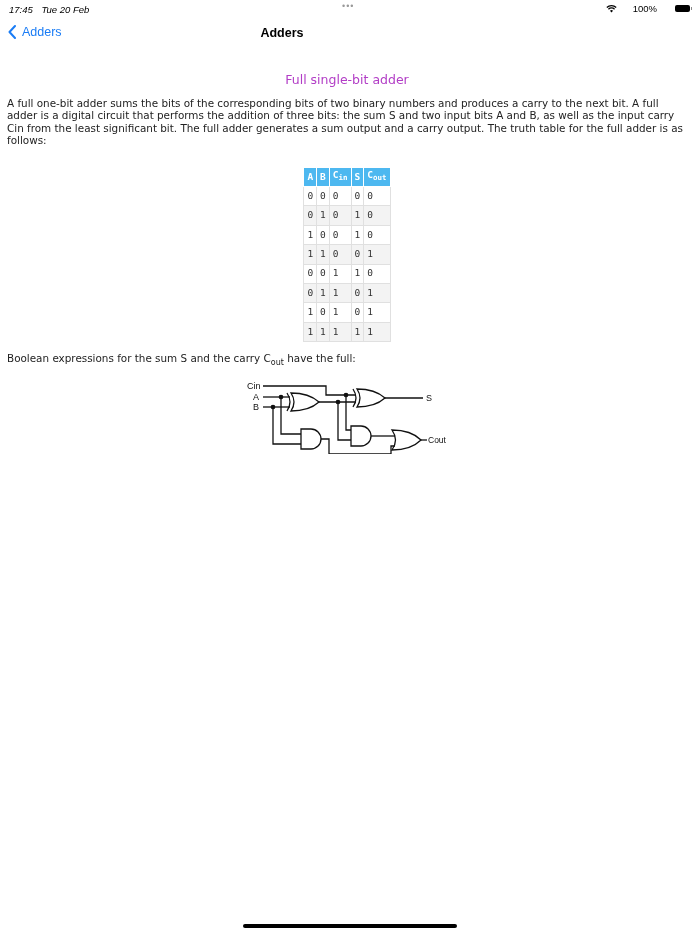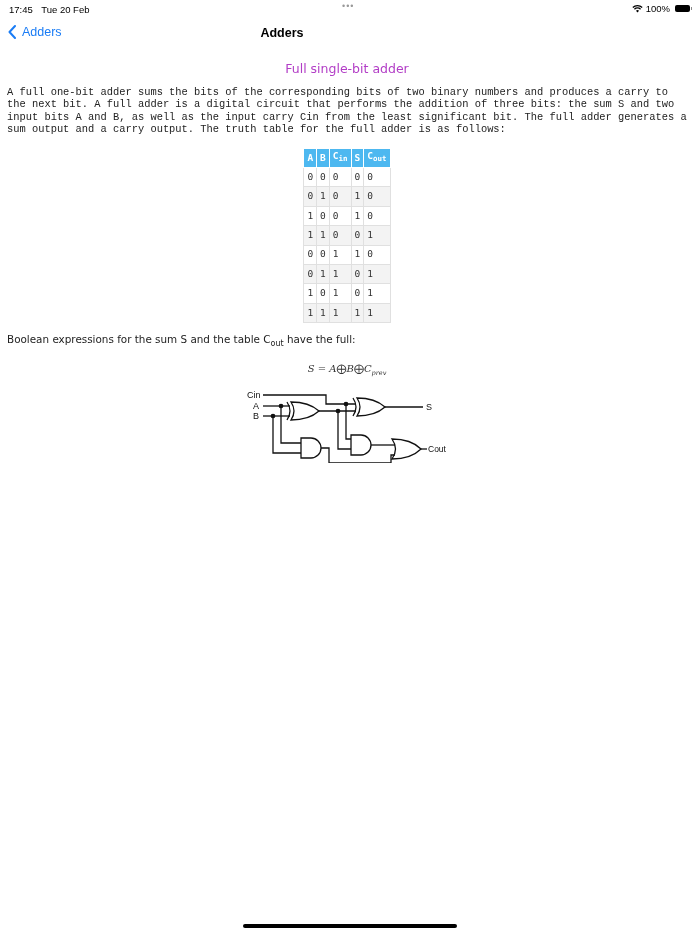--- a/index.html
+++ b/index.html
@@ -1,35 +1,35 @@
 <!DOCTYPE html>
 <html><head>
 <meta charset="utf-8">
 <style>
   * { box-sizing: border-box; margin: 0; padding: 0; }
   html, body { width: 700px; height: 934px; background: #ffffff; overflow: hidden; }
   body { font-family: "DejaVu Sans", sans-serif; color: #222; position: relative; }
 
   .status-bar { position: absolute; top: 0; left: 0; width: 700px; height: 18px; font-family: "Liberation Sans", sans-serif; font-size: 9.5px; color: #000; }
-  .status-left { position: absolute; left: 9px; top: 4px; }
+  .status-left { position: absolute; left: 9px; top: 4px; font-style: italic; }
   .status-left span { margin-right: 6px; }
   .status-dots { position: absolute; left: 342px; top: 1px; font-size: 9px; color: #999; letter-spacing: 1px; }
-  .status-right { position: absolute; right: 10px; top: 3px; display: flex; align-items: center; gap: 3px; }
+  .status-right { position: absolute; right: 10px; top: 3px; display: flex; align-items: center; gap: 16px; }
   .battery { width: 15px; height: 7px; background: #000; border-radius: 2px; position: relative; margin-left: 2px; }
   .battery::after { content: ""; position: absolute; right: -2px; top: 2px; width: 1px; height: 3px; background: #888; }
 
   .nav-bar { position: absolute; top: 20px; left: 0; width: 564px; height: 28px; font-family: "Liberation Sans", sans-serif; }
   .back-btn { position: absolute; left: 8px; top: 5px; display: flex; align-items: center; color: #1a7cf5; font-size: 12.5px; cursor: pointer; }
   .back-btn svg { margin-right: 6px; }
   .nav-title { position: absolute; left: 0; right: 0; top: 6px; text-align: center; font-size: 12.5px; font-weight: bold; color: #000; }
 
   .content { position: absolute; top: 58px; left: 7px; width: 680px; font-size: 10.4px; line-height: 12.6px; }
-  .page-heading { text-align: center; color: #b23dc6; font-size: 12.5px; margin-bottom: 10px; margin-top: 5px; }
+  .page-heading { text-align: center; color: #b23dc6; font-size: 12.5px; margin-bottom: 10px; margin-top: 16px; }
   p { margin: 0; }
-  .para1 { margin-bottom: 12px; font-family: Liberation Mono, monospace; }
+  .para1 { margin-bottom: 20px; }
 
   table.truth { margin: 0 auto; border-collapse: collapse; font-family: "DejaVu Sans Mono", monospace; font-size: 9.5px; }
   table.truth th { background: #4db8f0; color: #fff; font-weight: bold; height: 19px; padding: 0 3px; border: 1px solid #fff; text-align: left; font-family: "DejaVu Sans Mono", monospace; }
   table.truth th sub { font-size: 7.5px; vertical-align: -2px; }
   table.truth td { height: 19.4px; padding: 0 3px; border: 1px solid #e0e0e0; color: #333; }
   table.truth tr:nth-child(even) td { background: #f3f3f3; }
   table.truth tr:nth-child(odd) td { background: #ffffff; }
 
   .para2 { margin-top: 10px; }
   .para2 sub { font-size: 8px; vertical-align: -3px; }
@@ -141,25 +141,22 @@
       <tr>
         <td>1</td>
         <td>1</td>
         <td>1</td>
         <td>1</td>
         <td>1</td>
       </tr>
     </tbody>
   </table>
 
-  <p class="para2"><span>Boolean expressions for the sum S and the table C</span><sub>out</sub><span> have the full:</span></p>
-
-  <div class="formula f1">
-    <span>S</span> = <span>A</span><span style="font-style:normal">⨁</span><span>B</span><span style="font-style:normal">⨁</span><span>C</span><sub>prev</sub>
-  </div>
+  <p class="para2"><span>Boolean expressions for the sum S and the carry C</span><sub>out</sub><span> have the full:</span></p>
+
 
 
   <svg class="circuit" width="210" height="78" viewBox="0 0 210 78" style="margin-left:236px;">
     <g stroke="#111" stroke-width="1.3" fill="none" font-family="Liberation Sans, sans-serif">
 
       <path d="M20 10 L83 10 L83 19 L113 19"></path>
 
       <path d="M20 21 L47 21"></path>
 
       <path d="M20 31 L47 31"></path>

